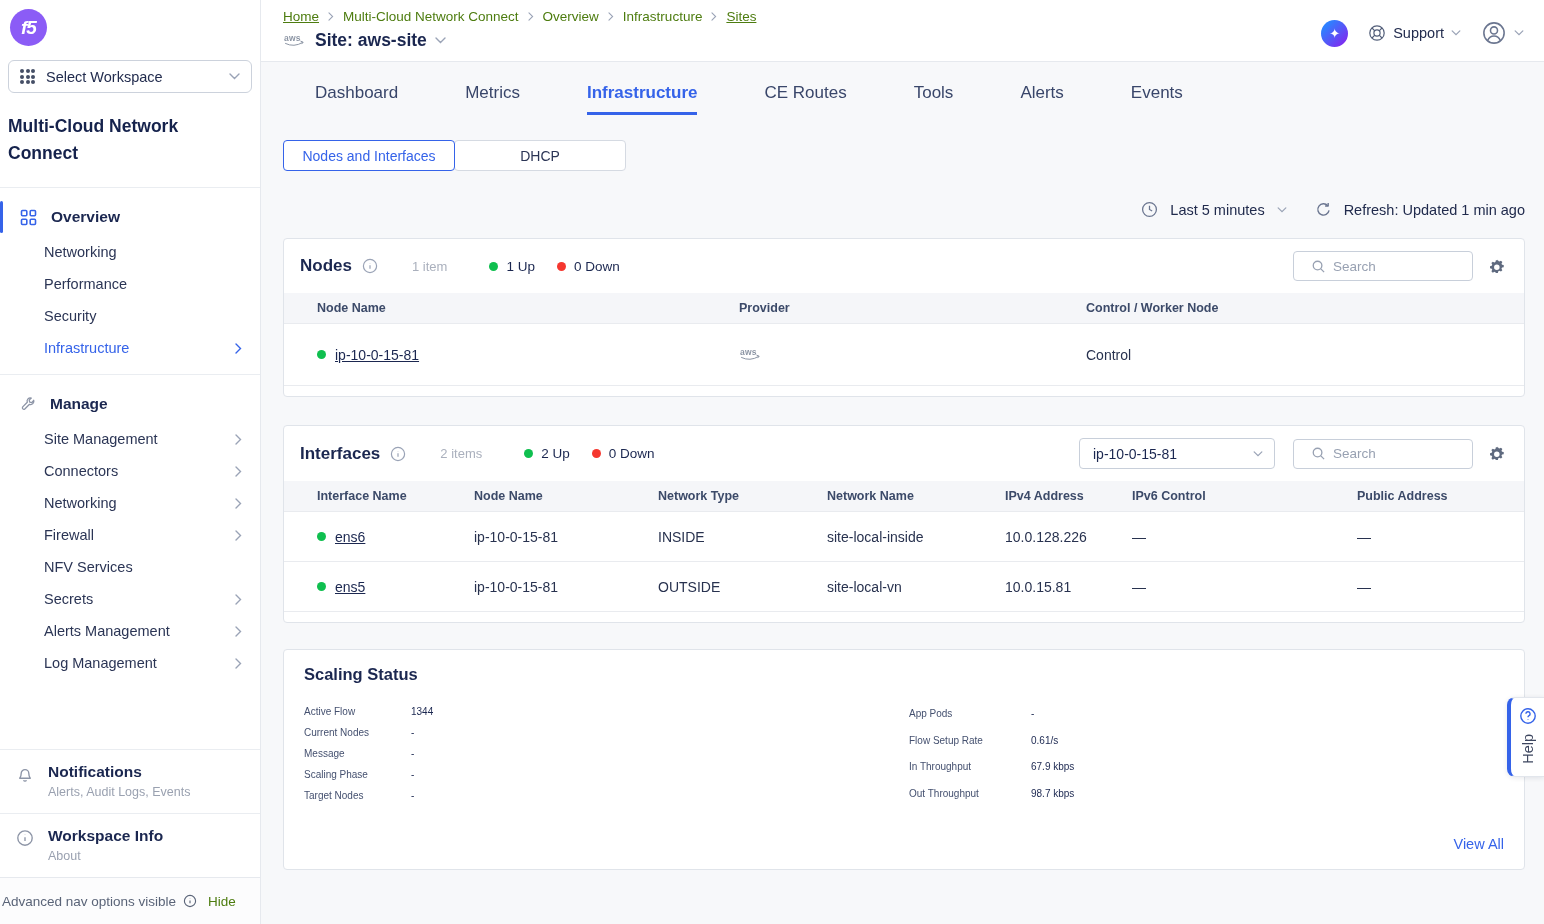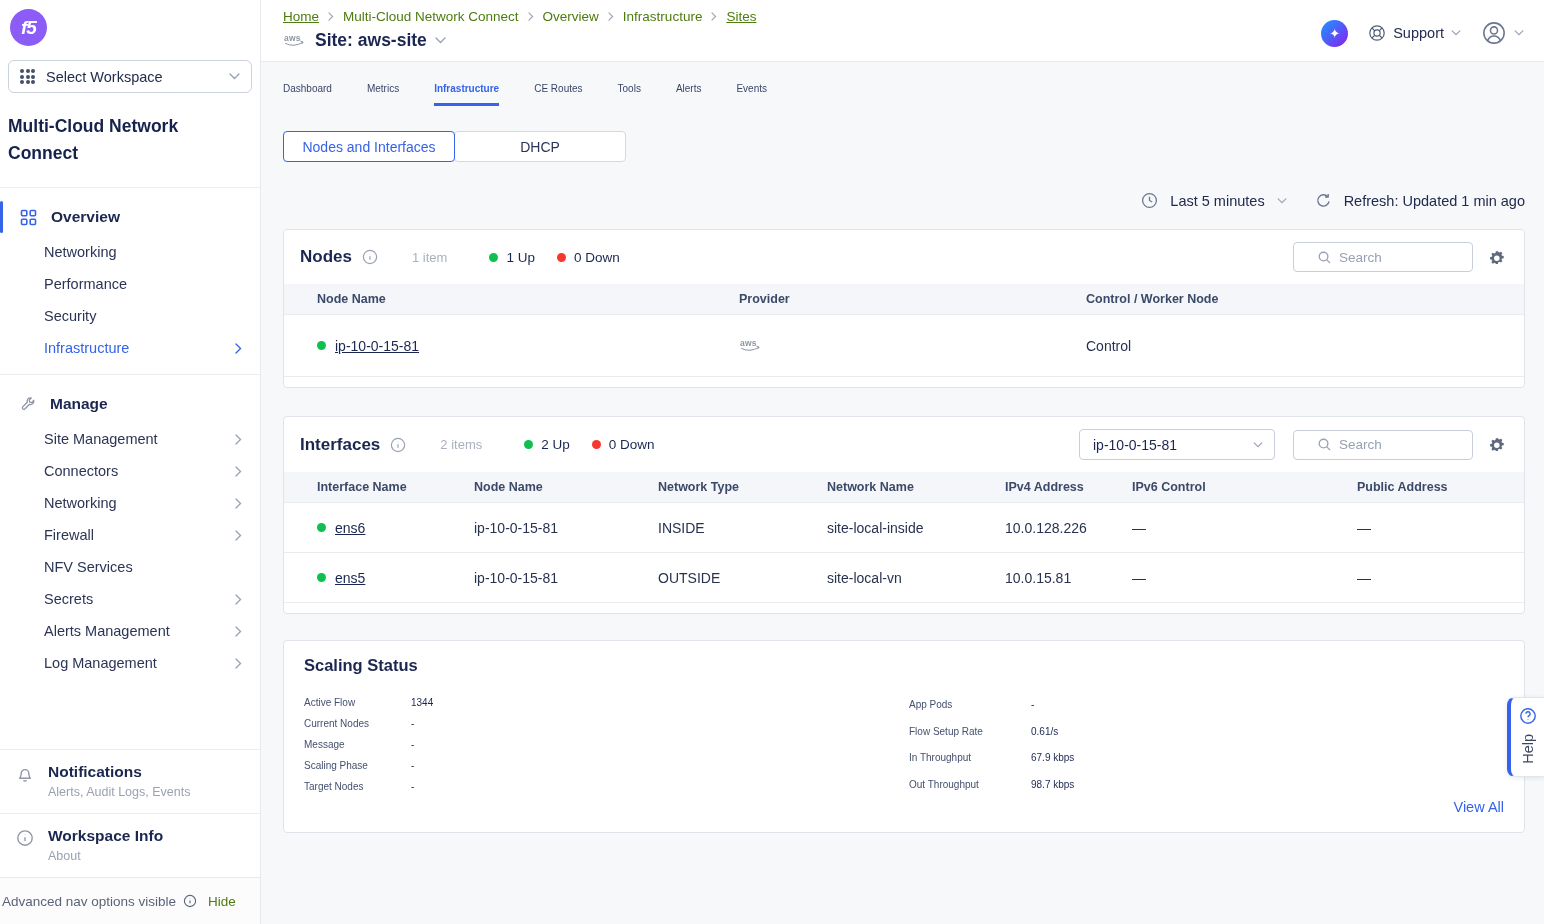--- a/index.html
+++ b/index.html
@@ -36,42 +36,42 @@
   .crumbs .crumb.link { text-decoration:underline; cursor:pointer; }
   .site-row { display:flex; align-items:center; gap:8px; margin-top:6px; cursor:pointer; }
   .site-row .site-name { font-size:17.5px; font-weight:600; color:#1b2750; }
   .top-actions { display:flex; align-items:center; gap:20px; padding-top:6px; }
   .ai-btn { width:27px; height:27px; border-radius:50%; background:linear-gradient(135deg,#2f80ff 20%,#7b2ff0 85%); color:#fff; display:flex; align-items:center; justify-content:center; font-size:13px; cursor:pointer; }
   .top-group { display:flex; align-items:center; gap:7px; color:#222c4e; font-size:14.5px; cursor:pointer; }
   .top-group .ic { color:#525e79; display:flex; }
 
   .content { padding:0 19px 0 22px; flex:1; }
   .tabs { display:flex; gap:35px; margin-top:21px; }
-  .tab { font-size:10px; color:#39466a; padding-bottom:9px; cursor:pointer; border-bottom:3px solid transparent; }
+  .tab { font-size:17px; color:#39466a; padding-bottom:9px; cursor:pointer; border-bottom:3px solid transparent;margin-left:32px; }
   .tab.active { color:#3563e9; font-weight:600; border-bottom-color:#3563e9; }
   .subtabs { display:flex; margin-top:25px; }
   .subtab { width:172px; height:31px; display:flex; align-items:center; justify-content:center; background:#fff; border:1px solid #d5dae2; font-size:14px; color:#2b3555; cursor:pointer; border-radius:4px; }
   .subtab + .subtab { margin-left:-1px; }
   .subtab.active { border-color:#3563e9; color:#3563e9; position:relative; z-index:1; }
   .toolbar { display:flex; justify-content:flex-end; align-items:center; gap:28px; margin-top:30px; font-size:14.5px; color:#212b4d; }
   .tool { display:flex; align-items:center; gap:12px; cursor:pointer; }
   .tool .ic { color:#6b7690; display:flex; }
 
   .card { background:#fff; border:1px solid #e0e4ea; border-radius:4px; margin-top:20px; }
   .card-head { display:flex; align-items:center; padding:12px 16px; }
   .card-title { font-size:17px; font-weight:600; color:#1b2750; }
   .info-ic { color:#9aa3b6; margin-left:10px; display:flex; cursor:pointer; }
   .count { font-size:13px; color:#aab0bd; margin-left:34px; }
   .updown { display:flex; align-items:center; gap:8px; margin-left:42px; font-size:13.5px; color:#1b2750; }
   .updown + .updown { margin-left:22px; }
   .dot { width:9px; height:9px; border-radius:50%; }
   .dot.g { background:#0fbf4f; }
   .dot.r { background:#f5372f; }
   .spacer { flex:1; }
-  .search-box { width:180px; height:30px; border:1px solid #c8cfda; border-radius:4px; background:#fff; display:flex; align-items:center; gap:7px; padding:0 23px; color:#98a1b2; }
+  .search-box { width:180px; height:30px; border:1px solid #c8cfda; border-radius:4px; background:#fff; display:flex; align-items:center; gap:7px; padding:0 17px; color:#98a1b2; }
   .search-box input { border:0; outline:0; width:100%; font-size:13.5px; color:#333c55; font-family:"Liberation Sans",sans-serif; background:transparent; }
   .search-box input::placeholder { color:#98a1b2; }
   .gear-btn { color:#5f6a7f; margin-left:15px; margin-right:3px; cursor:pointer; display:flex; }
   .select-box { width:196px; height:31px; border:1px solid #c8cfda; border-radius:4px; background:#fff; display:flex; align-items:center; justify-content:space-between; padding:0 11px 0 13px; font-size:14px; color:#1b2750; margin-right:18px; cursor:pointer; }
 
   .tbl-head, .tbl-row { display:grid; align-items:center; padding:0 16px 0 33px; }
   .tbl-head { background:#f5f6f9; height:30px; font-size:12.5px; font-weight:bold; color:#3c4a69; }
   .tbl-row { border-top:1px solid #e9ebef; font-size:14px; color:#28324f; }
   .nodes-grid { grid-template-columns:422px 347px 1fr; }
   .ifc-grid { grid-template-columns:157px 184px 169px 178px 127px 225px 1fr; }
@@ -85,21 +85,21 @@
   .scaling-title { font-size:16.5px; font-weight:600; color:#1b2750; }
   .scaling-cols { display:flex; margin-top:17px; }
   .scale-left { width:605px; }
   .srow { display:flex; font-size:10px; }
   .scale-left .srow { line-height:21px; }
   .scale-right .srow { line-height:26.5px; }
   .srow .sl { color:#44506f; }
   .scale-left .sl { width:107px; }
   .scale-right .sl { width:122px; }
   .srow .sv { color:#1b2750; }
-  .view-all { text-align:right; margin-top:0; }
+  .view-all { text-align:right; margin-top:28px; }
   .view-all span { color:#3563e9; font-size:14.5px; cursor:pointer; }
 
   .help-tab { position:absolute; right:0; top:697px; width:37px; background:#fff; border:1px solid #e2e6ec; border-right:0; border-left:4px solid #3563e9; border-radius:8px 0 0 8px; box-shadow:0 1px 5px rgba(20,30,60,.10); padding:9px 0 12px; display:flex; flex-direction:column; align-items:center; gap:9px; cursor:pointer; z-index:5; }
   .help-label { writing-mode:vertical-rl; transform:rotate(180deg); font-size:14.5px; color:#3e4760; }
 
   .waffle { display:grid; grid-template-columns:repeat(3,4px); grid-gap:1.5px; }
   .waffle i { width:4px; height:4px; border-radius:50%; background:#454f66; }
 </style>
 </head>
 <body>

